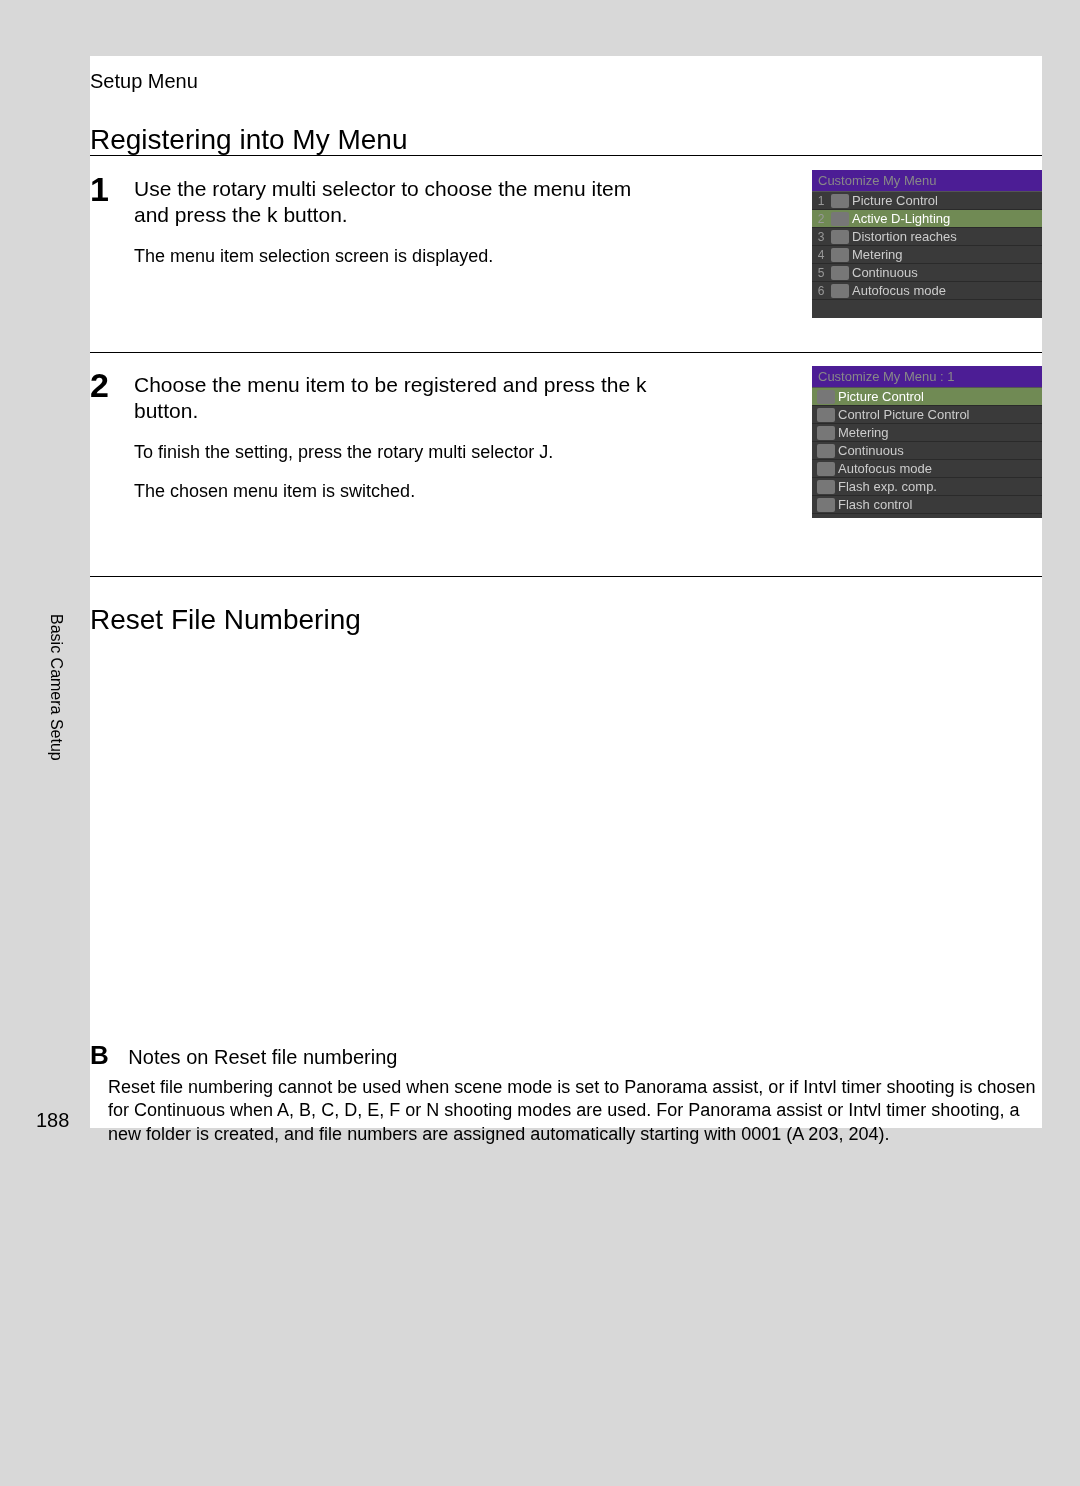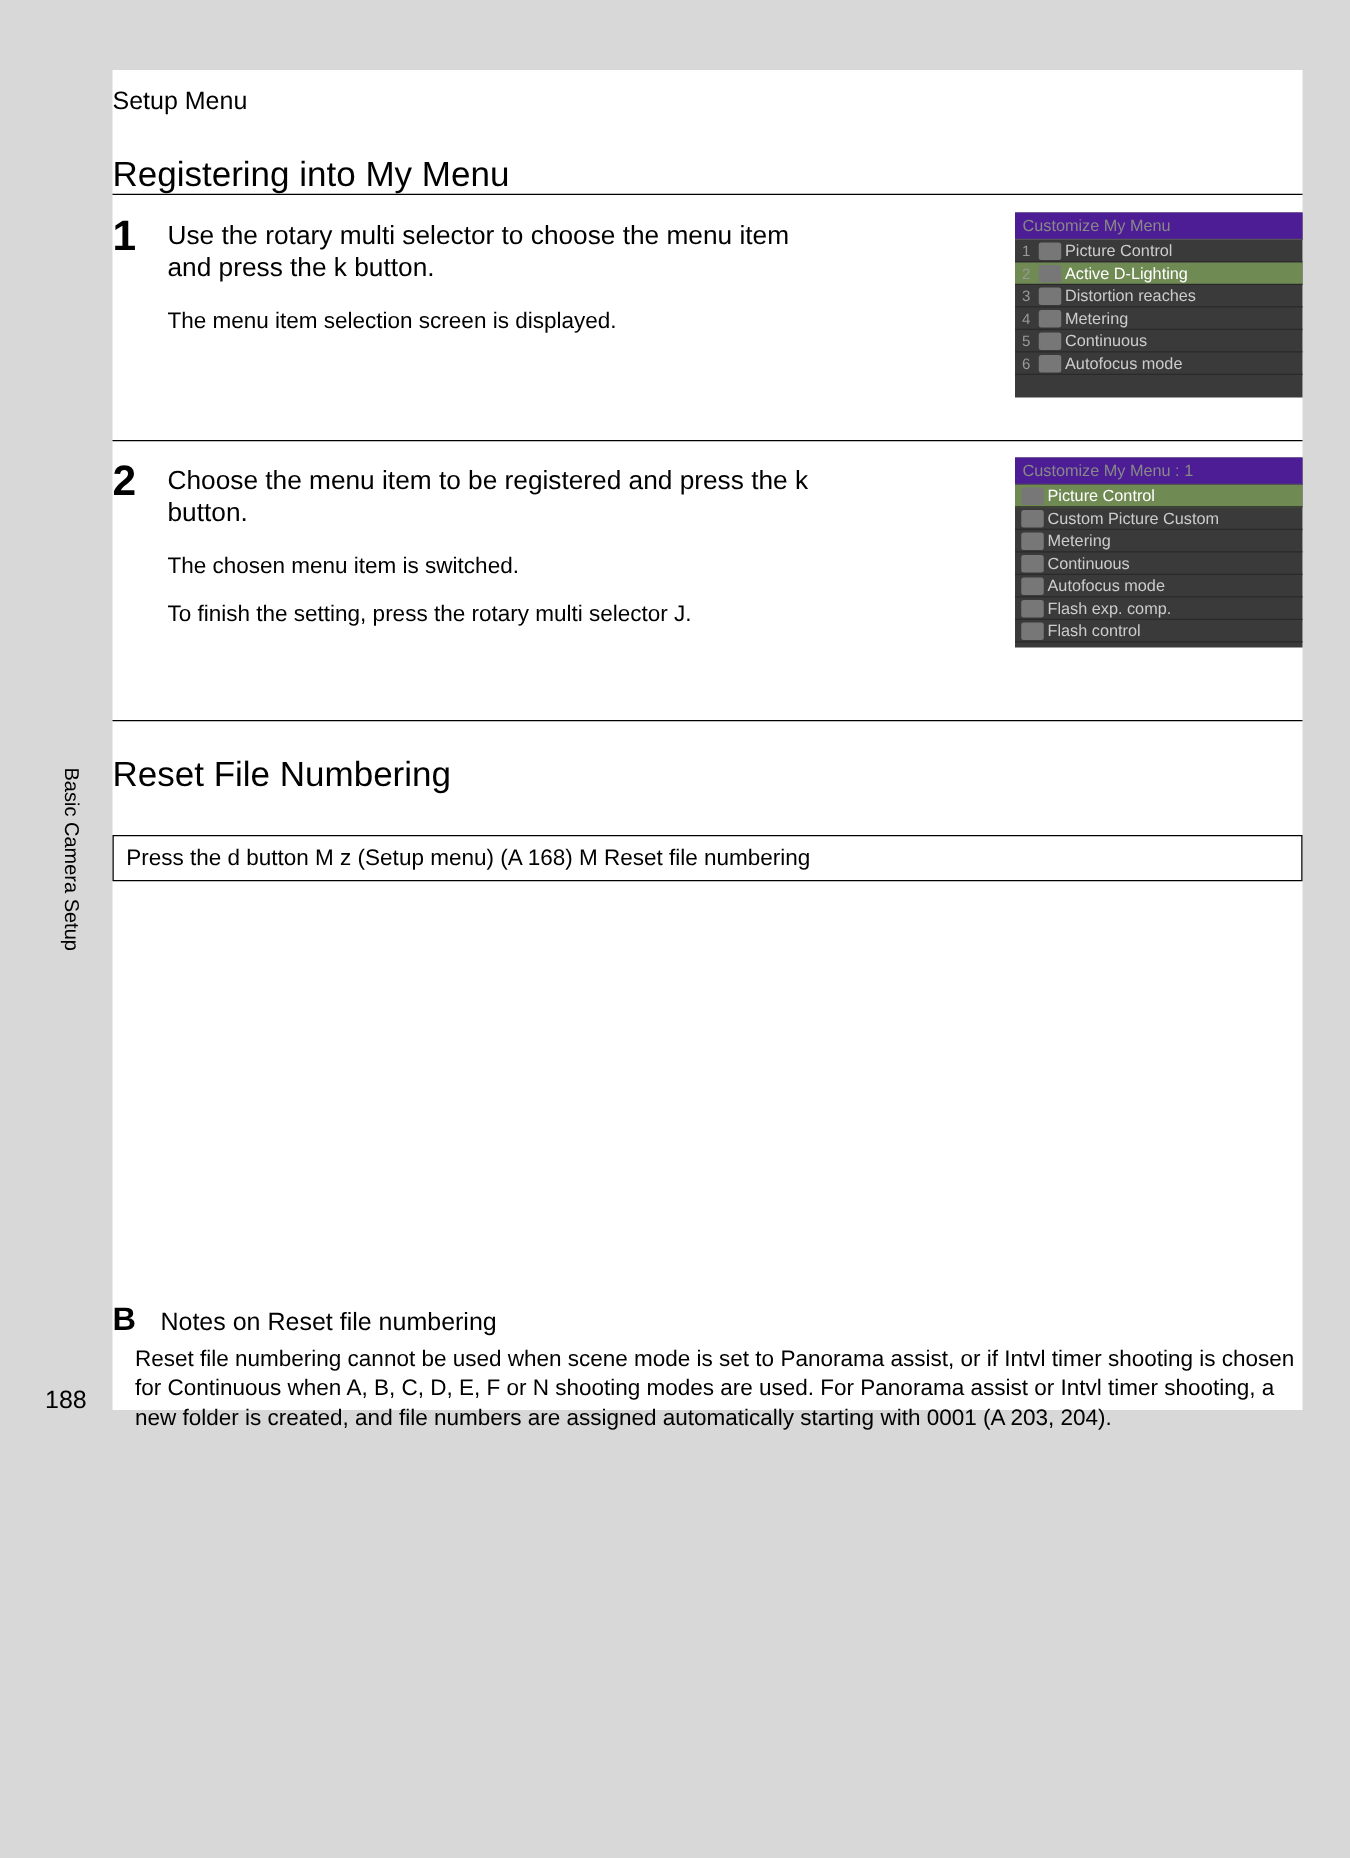--- a/index.html
+++ b/index.html
@@ -93,33 +93,33 @@
         </div>
     </div>
   </div>
 
   <div class="hr hr2"></div>
 
   <div class="step step2">
     <div class="stepnum">2</div>
     <div class="stepbody">
       <div class="stepmain">Choose the menu item to be registered and press the k button.</div>
+      <div class="stepsub">To finish the setting, press the rotary multi selector J.</div>
       <div class="stepsub">The chosen menu item is switched.</div>
-      <div class="stepsub">To finish the setting, press the rotary multi selector J.</div>
     </div>
     <div class="camerascreen cs2">
       <div class="cs-title">Customize My Menu : 1</div>
       <div id="cs2rows">
           <div class="cs-row sel">
             <span class="cs-icon"></span>
             <span class="cs-label">Picture Control</span>
           </div>
           <div class="cs-row">
             <span class="cs-icon"></span>
-            <span class="cs-label">Custom Picture Custom</span>
+            <span class="cs-label">Control Picture Control</span>
           </div>
           <div class="cs-row">
             <span class="cs-icon"></span>
             <span class="cs-label">Metering</span>
           </div>
           <div class="cs-row">
             <span class="cs-icon"></span>
             <span class="cs-label">Continuous</span>
           </div>
           <div class="cs-row">
@@ -138,21 +138,20 @@
     </div>
   </div>
 
   <div class="hr hr3"></div>
 
   <div class="sidetab">
     <div class="sidetab-text">Basic Camera Setup</div>
   </div>
 
   <div class="h2 h2a">Reset File Numbering</div>
-  <div class="pathbox">Press the d button M z (Setup menu) (A 168) M Reset file numbering</div>
 
   <div class="noteshead">
     <span class="b">B</span>
     <span>Notes on Reset file numbering</span>
   </div>
   <div class="notesbody">
     <div>Reset file numbering cannot be used when scene mode is set to Panorama assist, or if Intvl timer shooting is chosen for Continuous when A, B, C, D, E, F or N shooting modes are used. For Panorama assist or Intvl timer shooting, a new folder is created, and file numbers are assigned automatically starting with  0001  (A 203, 204).</div>
   </div>
 
   <div class="pagenum">188</div>

